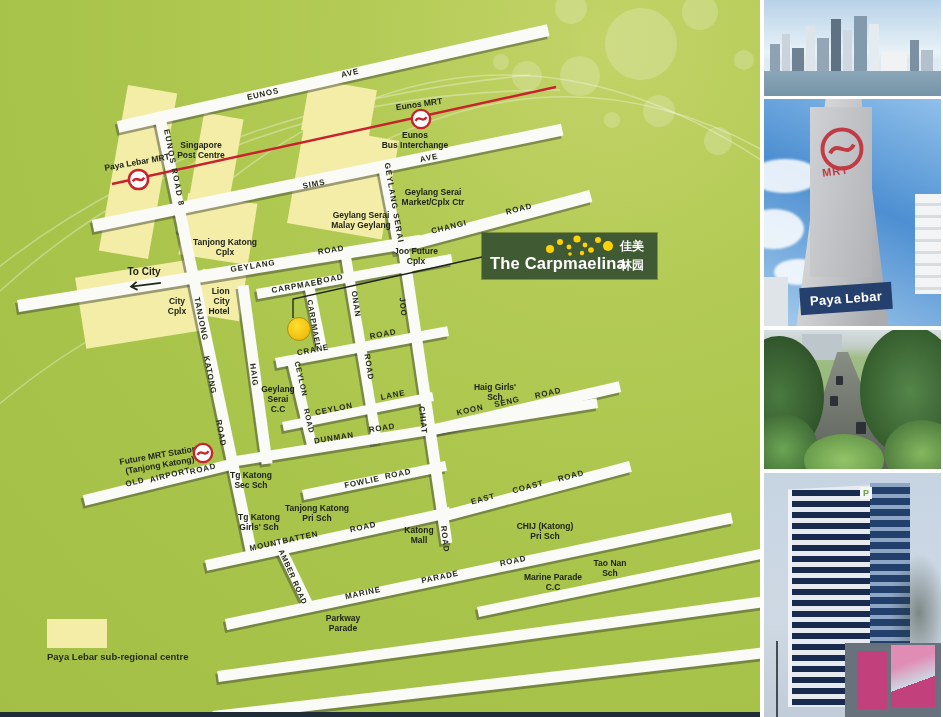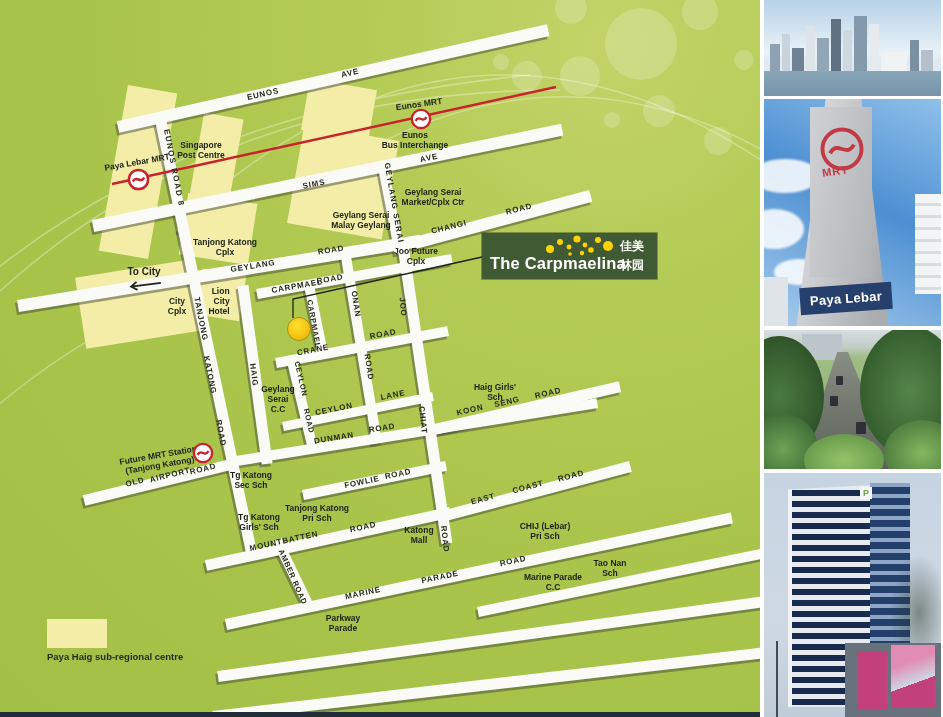--- a/index.html
+++ b/index.html
@@ -418,21 +418,21 @@
         </div>
         <div class="poi" style="left: 317px; top: 513px; transform: translate(-50%, -50%) rotate(0deg);">
           <div>Tanjong Katong</div>
           <div>Pri Sch</div>
         </div>
         <div class="poi" style="left: 419px; top: 535px; transform: translate(-50%, -50%) rotate(0deg);">
           <div>Katong</div>
           <div>Mall</div>
         </div>
         <div class="poi" style="left: 545px; top: 531px; transform: translate(-50%, -50%) rotate(0deg);">
-          <div>CHIJ (Lebar)</div>
+          <div>CHIJ (Katong)</div>
           <div>Pri Sch</div>
         </div>
         <div class="poi" style="left: 553px; top: 582px; transform: translate(-50%, -50%) rotate(0deg);">
           <div>Marine Parade</div>
           <div>C.C</div>
         </div>
         <div class="poi" style="left: 610px; top: 568px; transform: translate(-50%, -50%) rotate(0deg);">
           <div>Tao Nan</div>
           <div>Sch</div>
         </div>
@@ -458,21 +458,21 @@
         </g>
       </svg>
       <span class="title">The Carpmaelina</span>
       <div class="cjk">
         <div>佳美</div>
         <div>林园</div>
       </div>
     </div>
 
     <div class="legend-swatch"></div>
-    <div class="legend-label">Paya Haig sub-regional centre</div>
+    <div class="legend-label">Paya Lebar sub-regional centre</div>
 
     <div class="edge-strip"></div>
   </div>
 
   <div class="photos">
 
     <div class="photo p1">
       <div class="bldg" style="left:6px;width:10px;height:30px;background:#8ea2b3;"></div>
       <div class="bldg" style="left:18px;width:8px;height:40px;background:#c9d3dc;"></div>
       <div class="bldg" style="left:28px;width:12px;height:26px;background:#6f8293;"></div>

